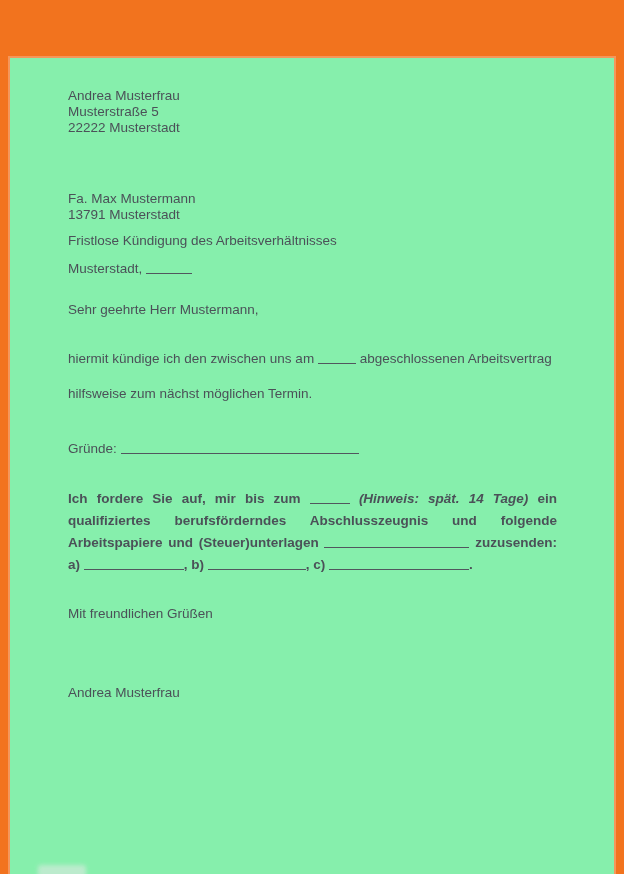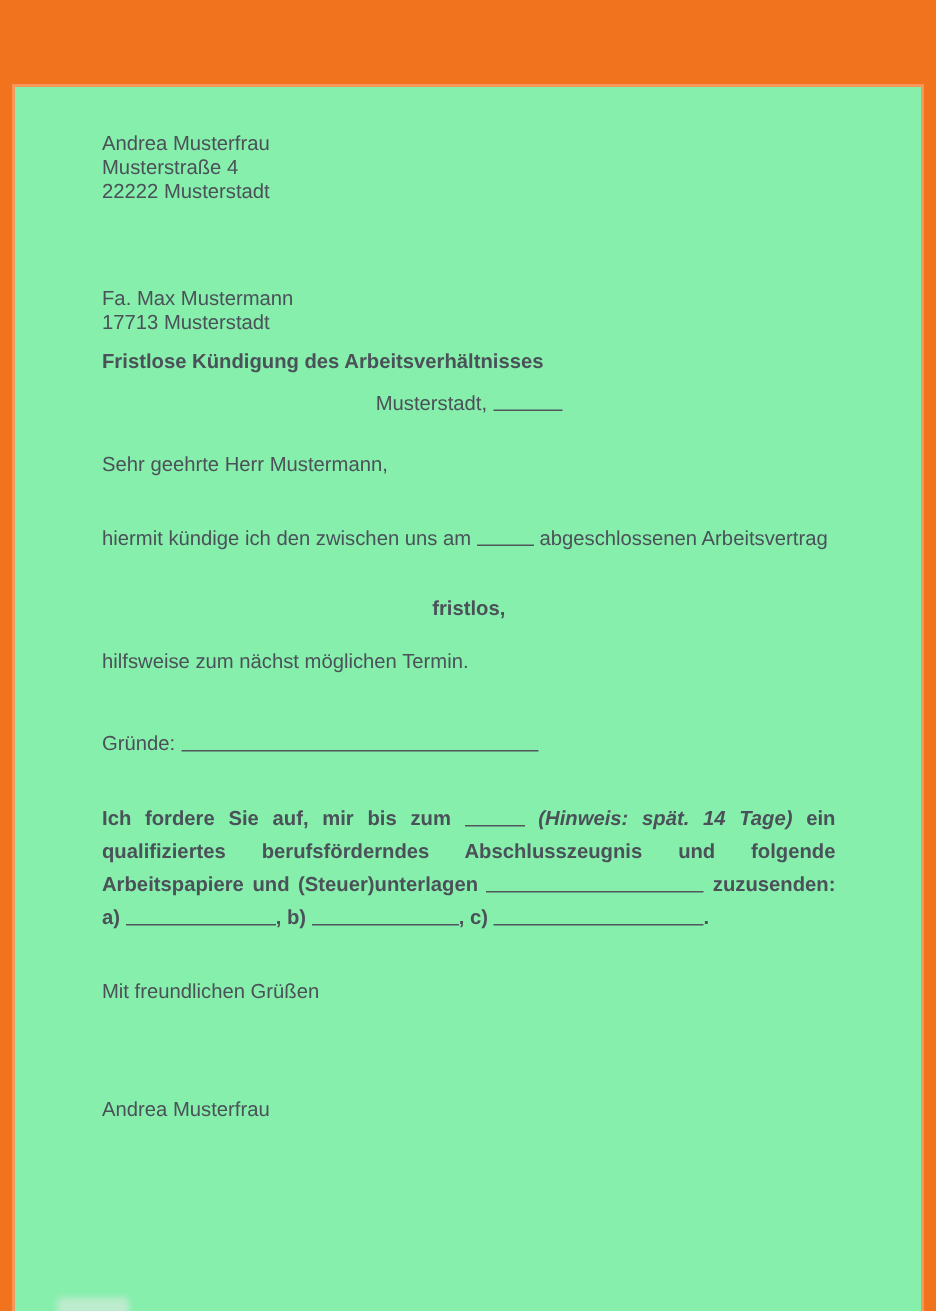--- a/index.html
+++ b/index.html
@@ -24,22 +24,22 @@
     padding: 30px 57px 0 58px;
     color: #4b5158;
     font-size: 13.5px;
     line-height: 16px;
     overflow: hidden;
     margin-top: 48px;
   }
   .block { margin: 0; }
   .addr div { line-height: 16px; }
   .recipient { margin-top: 55px; }
-  .subject { margin-top: 10px; font-weight: bold; }
-  .dateline { margin-top: 12px; text-align: center; }
+  .subject { margin-top: 10px; font-weight: normal; }
+  .dateline { margin-top: 12px; text-align: left; }
   .salutation { margin-top: 25px; }
   .para-intro { margin-top: 33px; }
   .emphasis { margin-top: 31px; text-align: center; font-weight: bold; }
   .alternative { margin-top: 19px; }
   .reasons { margin-top: 39px; }
   .para-just { text-align: justify; }
   .continuation { margin-top: 37px; line-height: 21.5px; }
   .demand { margin-top: 31px; line-height: 22px; font-weight: bold; }
   .closing { margin-top: 30px; }
   .signature { margin-top: 63px; }
@@ -61,45 +61,44 @@
   }
 </style>
 </head>
 <body>
 
 <div class="frame">
   <div class="page">
 
     <div class="block addr">
       <div>Andrea Musterfrau</div>
-      <div>Musterstraße 4</div>
+      <div>Musterstraße 5</div>
       <div>22222 Musterstadt</div>
     </div>
 
     <div class="block addr recipient">
       <div>Fa. Max Mustermann</div>
-      <div>17713 Musterstadt</div>
+      <div>13791 Musterstadt</div>
     </div>
 
     <div class="block subject">Fristlose Kündigung des Arbeitsverhältnisses</div>
 
     <div class="block dateline">
       <span>Musterstadt,</span>
       <span class="blank" style="width:46px"></span>
     </div>
 
     <div class="block salutation">Sehr geehrte Herr Mustermann,</div>
 
     <div class="block para-intro">
       <span>hiermit kündige ich den zwischen uns am</span>
       <span class="blank" style="width:38px"></span>
       <span>abgeschlossenen Arbeitsvertrag</span>
     </div>
 
-    <div class="block emphasis">fristlos,</div>
 
     <div class="block alternative">hilfsweise zum nächst möglichen Termin.</div>
 
     <div class="block reasons">
       <span>Gründe:</span>
       <span class="blank" style="width:238px"></span>
     </div>
 
 
     <div class="block para-just demand">

